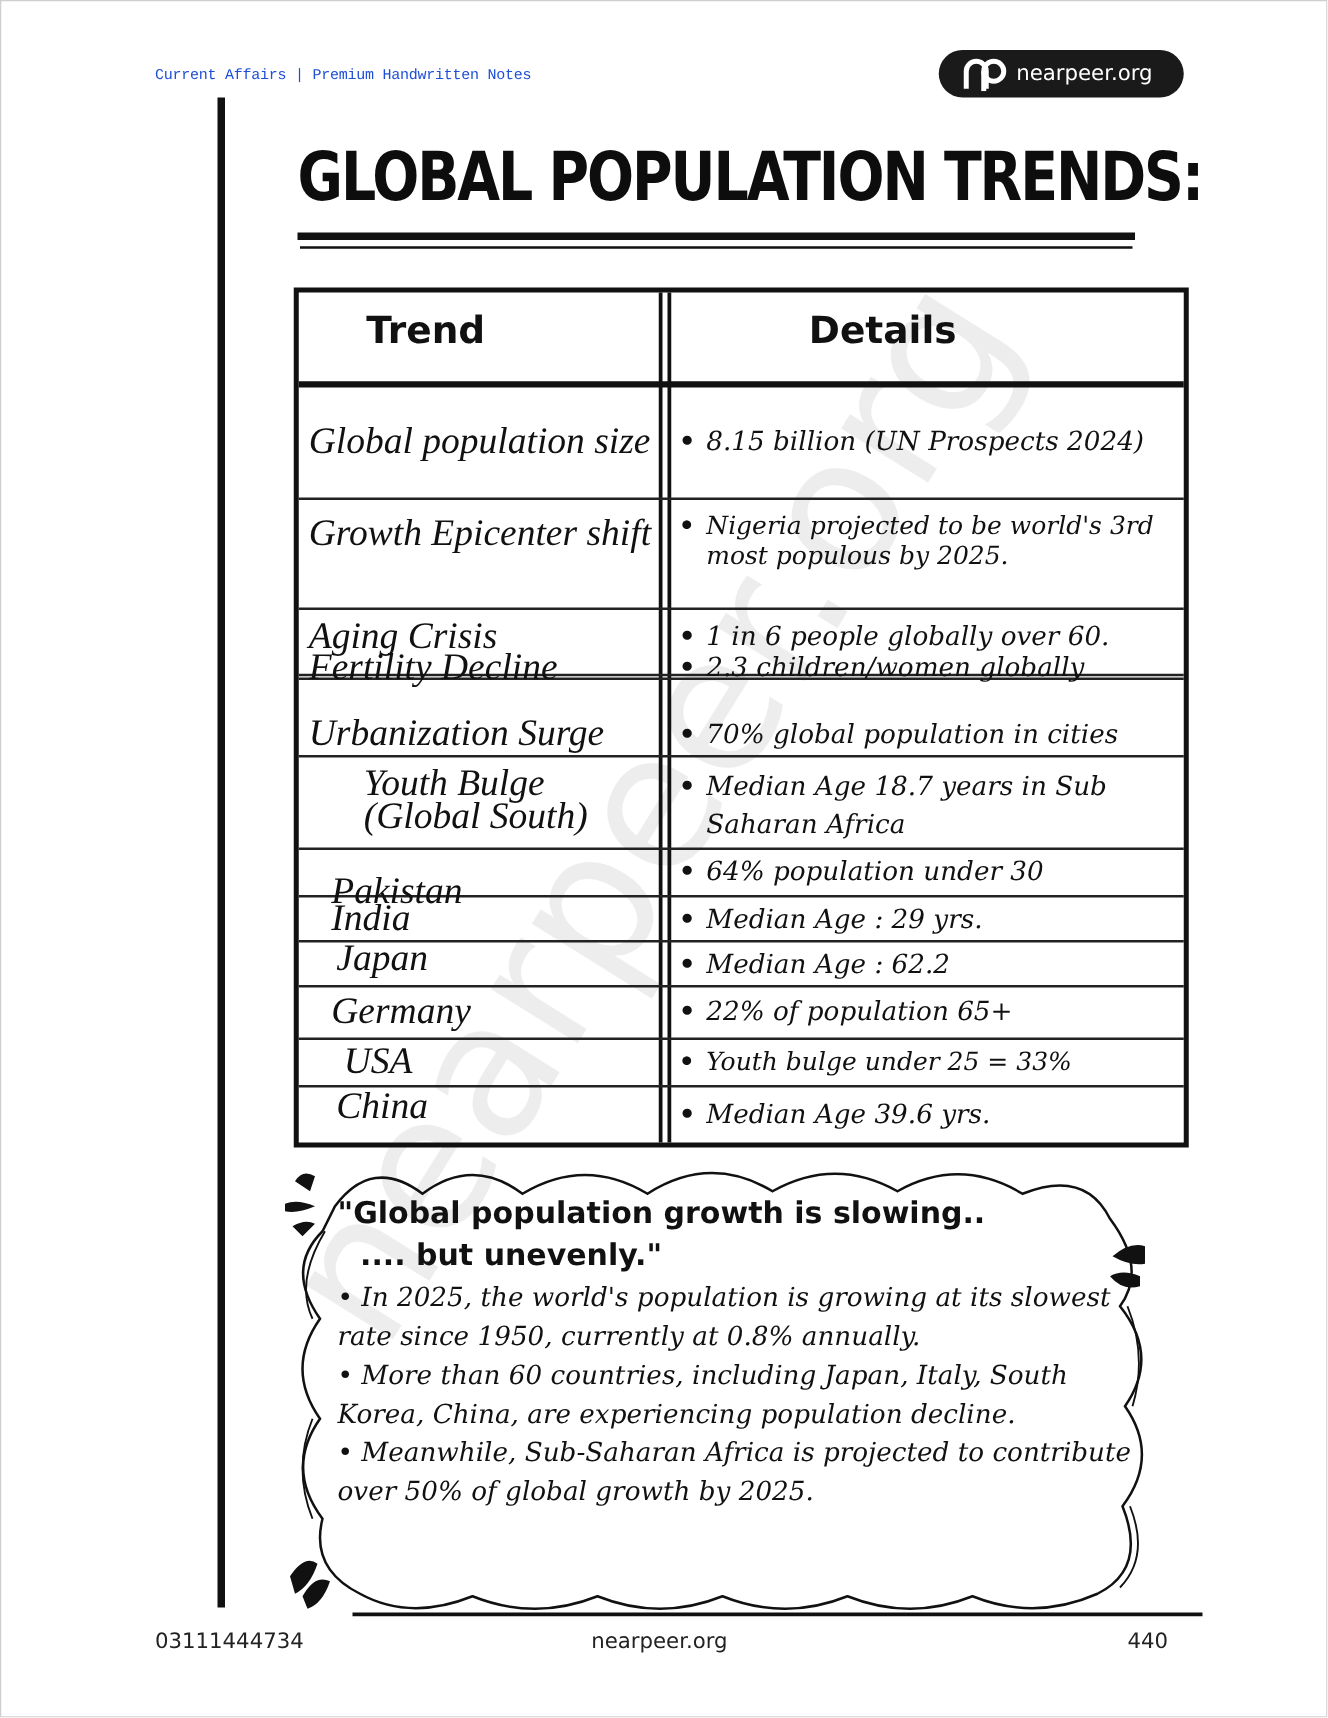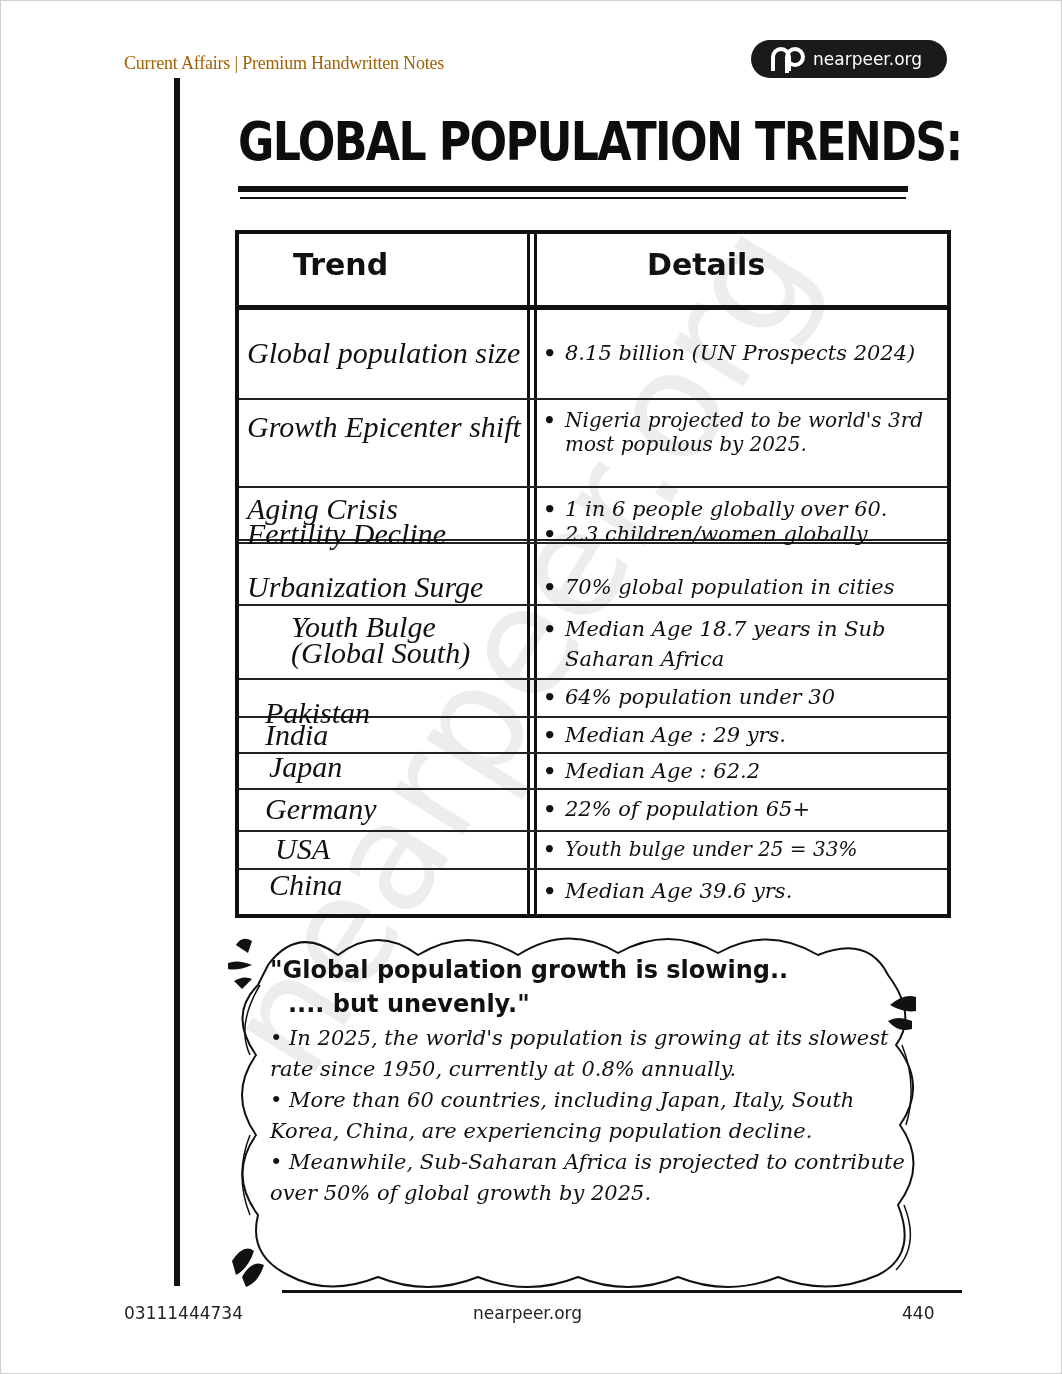--- a/index.html
+++ b/index.html
@@ -1,21 +1,21 @@
 <!DOCTYPE html>
 <html><head>
 <meta charset="utf-8">
 <style>
   * { box-sizing: border-box; margin: 0; padding: 0; }
   html, body { width: 1062px; height: 1374px; background: #ffffff; overflow: hidden; }
   body { position: relative; font-family: "Liberation Sans", sans-serif; color: #111; }
 
   .page-border { position: absolute; left: 0; top: 0; width: 1062px; height: 1374px; border: 1px solid #cfcfcf; pointer-events: none; }
 
-  .header-left { position: absolute; left: 124px; top: 53px; font-size: 18px; color: #a16207; font-family: Liberation Serif, serif; letter-spacing: -0.2px; }
+  .header-left { position: absolute; left: 124px; top: 53px; font-size: 12px; color: #1d4ed8; font-family: Liberation Mono, monospace; letter-spacing: -0.2px; }
   .logo-pill { position: absolute; left: 751px; top: 40px; width: 196px; height: 38px; border-radius: 19px; background: #1a1a1a; display: flex; align-items: center; padding-left: 18px; }
   .logo-mark { width: 38px; height: 28px; margin-right: 6px; }
   .logo-text { color: #fff; font-size: 17px; font-family: "DejaVu Sans", sans-serif; }
 
   .margin-line { position: absolute; left: 174px; top: 78px; width: 6px; height: 1208px; background: #111; }
 
   .title { position: absolute; left: 238px; top: 110px; font-size: 54px; font-weight: bold; font-family: "DejaVu Sans", sans-serif; letter-spacing: -2px; transform: scaleX(0.82); transform-origin: left top; white-space: nowrap; color: #0d0d0d; }
   .title-underline-1 { position: absolute; left: 238px; top: 186px; width: 670px; height: 6px; background: #111; }
   .title-underline-2 { position: absolute; left: 240px; top: 197px; width: 666px; height: 2px; background: #111; }
 

